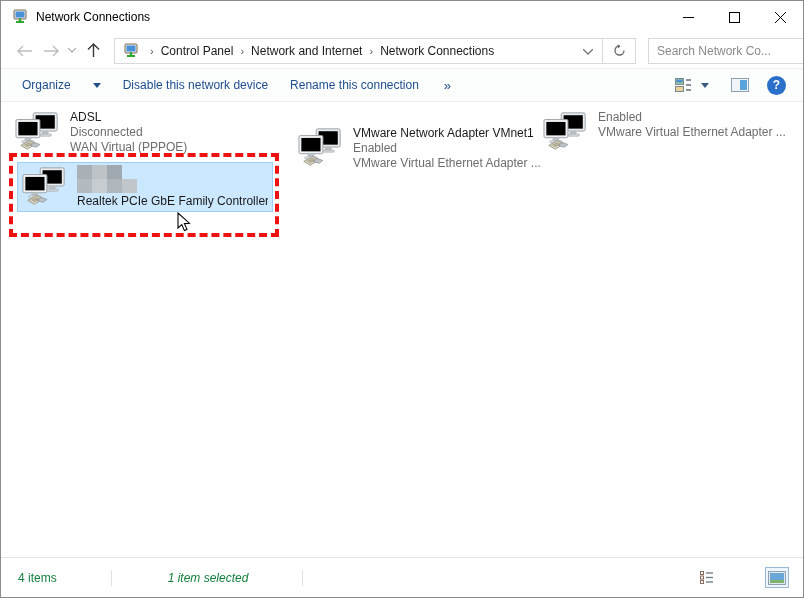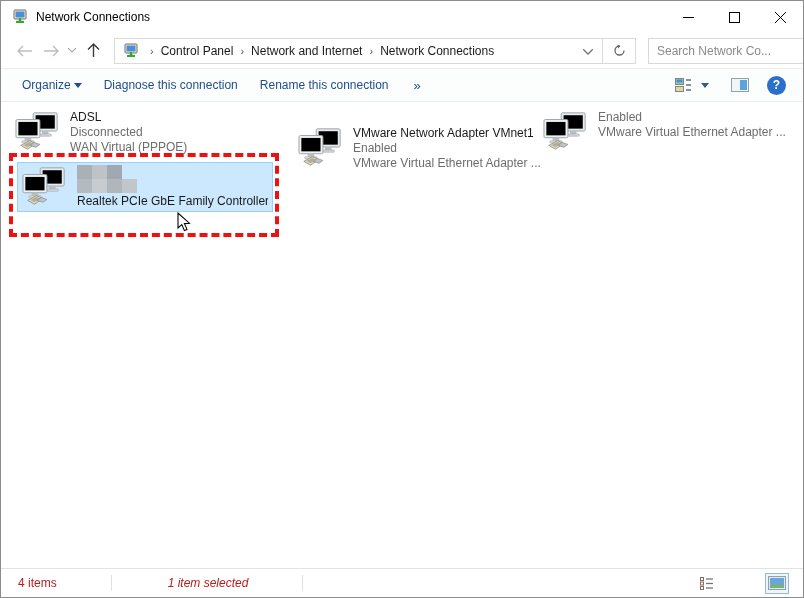--- a/index.html
+++ b/index.html
@@ -28,21 +28,21 @@
   .crumb-sep { color:#555; padding:0 7px; font-size:11px; }
   .crumb-label { color:#1a1a1a; white-space:nowrap; }
   .addr-chevron { width:28px; color:#777; text-align:center; }
   .refresh-btn { width:33px; height:100%; border-left:1px solid #d9d9d9; display:flex; align-items:center; justify-content:center; color:#666; }
   .searchbox { margin-left:12px; flex:1; height:26px; border:1px solid #d9d9d9; display:flex; align-items:center; padding:0 6px 0 8px; }
   .searchbox input { border:none; outline:none; flex:1; font-family:inherit; font-size:12px; color:#333; min-width:0; }
   .searchbox input::placeholder { color:#8a8a8a; }
 
   
   .toolbar { height:33px; display:flex; align-items:center; background:#fcfdfd; border-bottom:1px solid #ececec; padding:0 10px; color:#1f4e8c; }
-  .tb-item { padding:0 11px; display:flex; align-items:center; gap:3px; white-space:nowrap; cursor:default; }
+  .tb-item { padding:0 11px; display:flex; align-items:center; gap:22px; white-space:nowrap; cursor:default; }
   .tb-more { padding:0 14px; font-size:13px; color:#1f4e8c; }
   .tb-spacer { flex:1; }
   .tb-icon-btn { display:flex; align-items:center; justify-content:center; padding:0 7px; height:26px; }
   .help-circle { width:19px; height:19px; border-radius:50%; background:#2a6fc9; color:#fff; font-weight:bold; font-size:12px; display:flex; align-items:center; justify-content:center; }
 
   
   .content { position:relative; height:471px; background:#fff; }
 
   .tile { position:absolute; display:flex; align-items:flex-start; width:256px; height:50px; padding:2px 4px; }
   .tile .nic-icon { width:46px; height:42px; flex:0 0 auto; margin-right:9px; margin-top:1px; }
@@ -54,21 +54,21 @@
 
   .mosaic { display:flex; flex-direction:column; margin-bottom:1px; }
   .mosaic .mrow { display:flex; }
   .mosaic .mrow span { width:15px; height:14px; display:block; }
 
   .annotation { position:absolute; border:4px dashed #ee1111; pointer-events:none; }
 
   .cursor { position:absolute; width:15px; height:21px; }
 
   
-  .statusbar { position:absolute; left:0; right:0; bottom:0; height:29px; border-top:1px solid #e3e3e3; display:flex; align-items:center; background:#fff; color:#b91c1c;gap:44px; }
+  .statusbar { position:absolute; left:0; right:0; bottom:0; height:40px; border-top:1px solid #e3e3e3; display:flex; align-items:center; background:#fff; color:#15803d;gap:44px; }
   .sb-cell { padding:0 10px 0 17px; white-space:nowrap; }
   .sb-cell.second { padding-left:12px;font-style:italic; }
   .sb-sep { width:1px; height:16px; background:#e0e0e0; }
   .sb-spacer { flex:1; }
   .sb-view { width:24px; height:21px; display:flex; align-items:center; justify-content:center; margin-right:2px; }
   .sb-view.active { border:1px solid #9ab8d4; background:#eef5fd; }
 </style>
 </head>
 <body>
 
@@ -191,21 +191,21 @@
   </div>
 
   <div class="toolbar">
     <div class="tb-item">
       <span>Organize</span>
       <svg width="8" height="5" viewBox="0 0 8 5">
           <path d="M0 0 L8 0 L4 5 Z" fill="#1f4e8c"></path>
         </svg>
     </div>
     <div class="tb-item">
-      <span>Diagnose this connection</span>
+      <span>Disable this network device</span>
     </div>
     <div class="tb-item">
       <span>Rename this connection</span>
     </div>
     <div class="tb-more">»</div>
     <div class="tb-spacer"></div>
     <div class="tb-icon-btn">
       <svg width="17" height="14" viewBox="0 0 17 14">
         <rect x="0.5" y="0.5" width="8" height="6" fill="#9ecb8f" stroke="#7a8894"></rect>
         <rect x="1.5" y="1.5" width="6" height="3" fill="#4a90d9"></rect>

